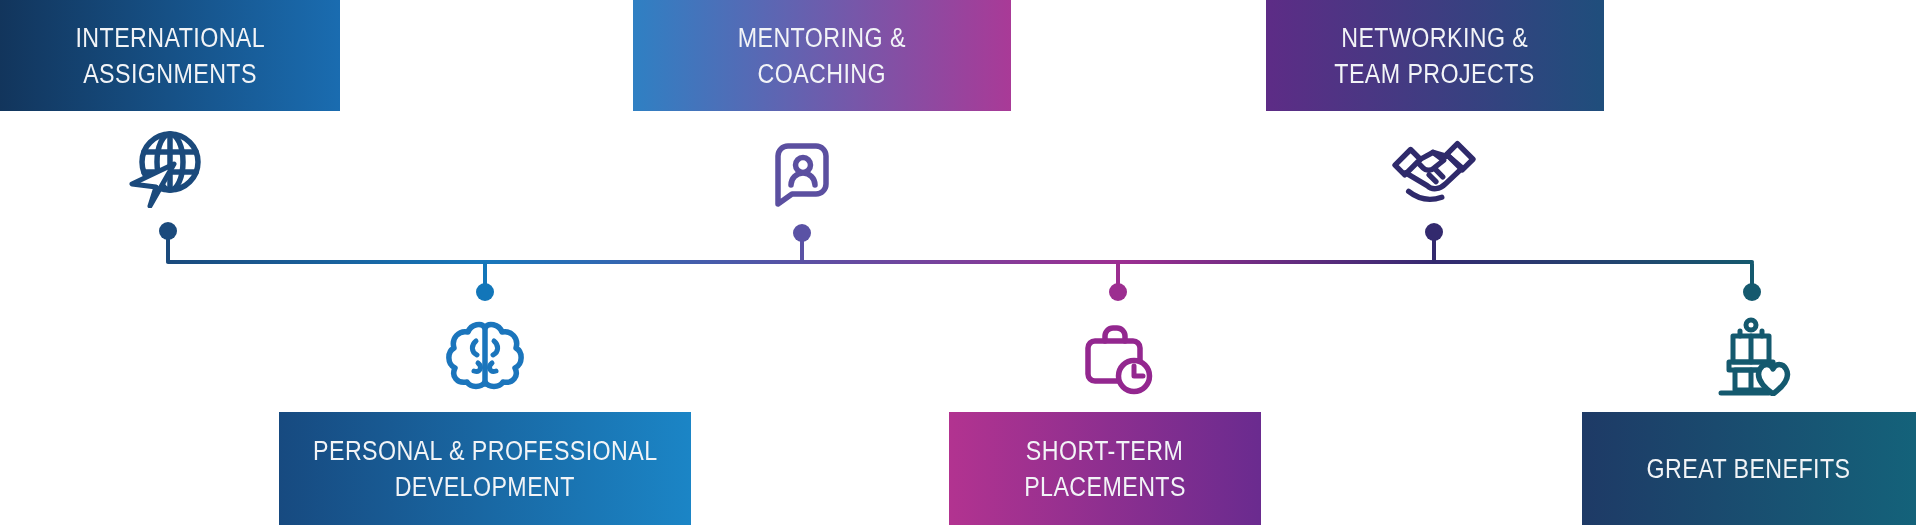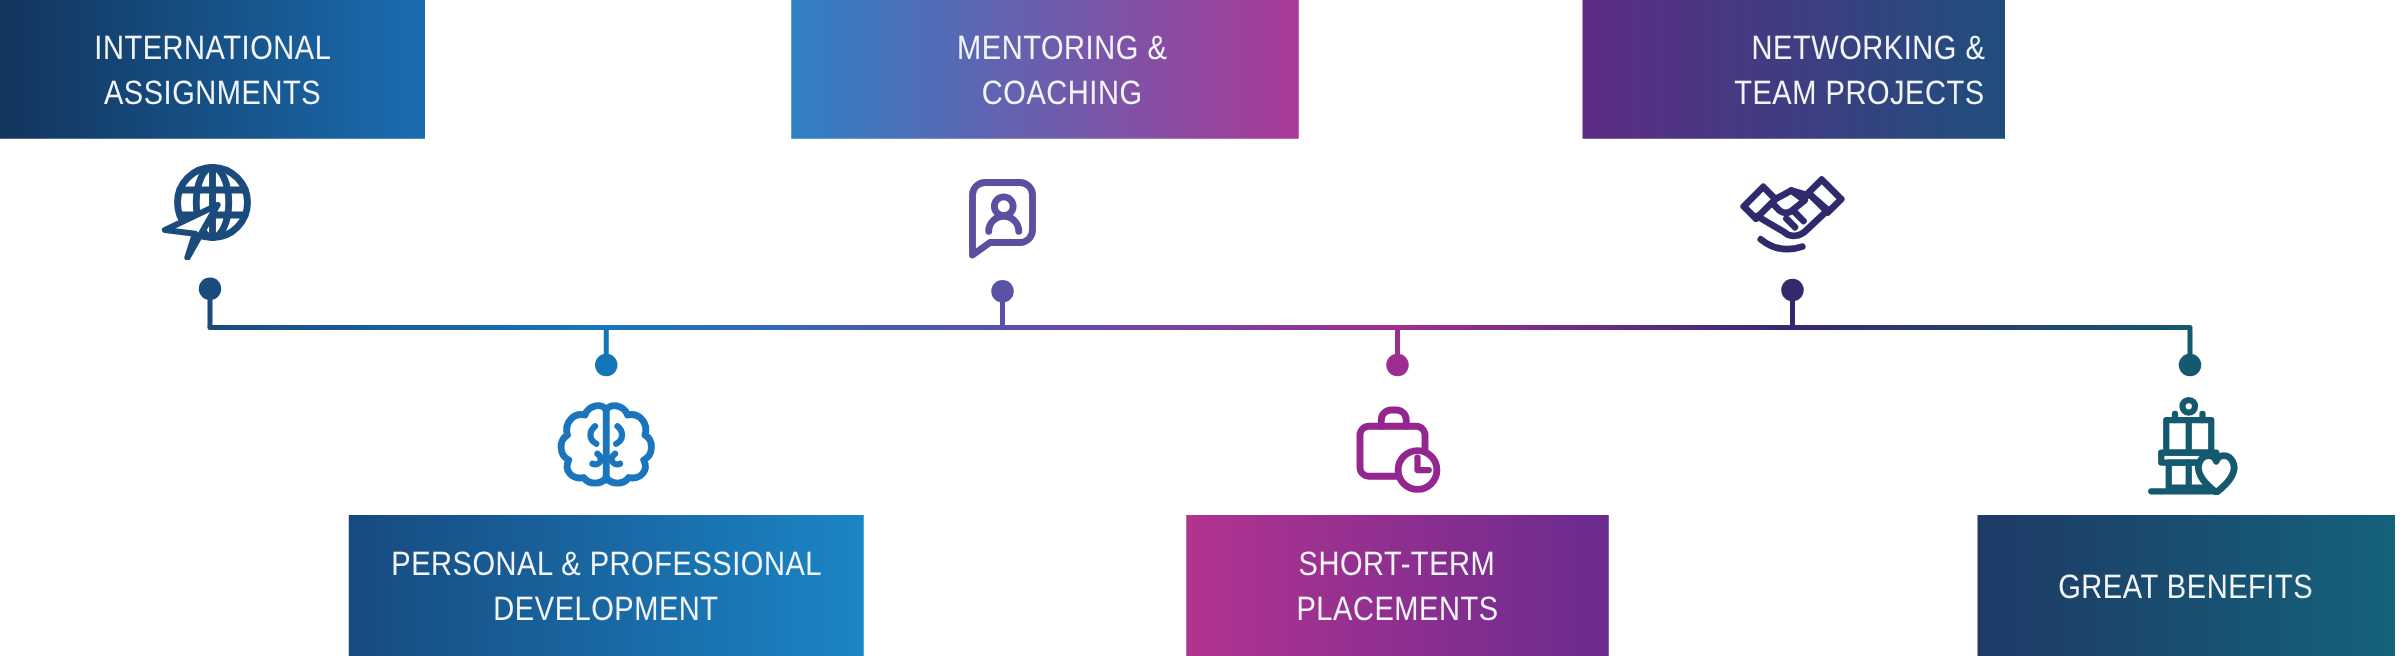--- a/index.html
+++ b/index.html
@@ -30,31 +30,31 @@
   .i0 .box{left:0;top:0;width:340px;height:111px;background:linear-gradient(90deg,#12355c,#1a6cb0);}
   .i0 .icon{left:128px;top:128px;width:80px;height:80px;}
   .i0 .stem{left:166px;top:233px;height:30px;background:#1b4a7c;}
   .i0 .dot{left:159px;top:222px;background:#1b4a7c;}
   
   .i1 .box{left:279px;top:412px;width:412px;height:114px;background:linear-gradient(90deg,#174a80,#1b85c6);}
   .i1 .icon{left:445px;top:314px;width:80px;height:80px;}
   .i1 .stem{left:483px;top:262px;height:31px;background:#1276b9;}
   .i1 .dot{left:476px;top:283px;background:#1276b9;}
   
-  .i2 .box{left:633px;top:0;width:378px;height:111px;background:linear-gradient(90deg,#2f80c3,#a93a97);padding-left:28px;}
+  .i2 .box{left:633px;top:0;width:378px;height:111px;background:linear-gradient(90deg,#2f80c3,#a93a97);}
   .i2 .icon{left:762px;top:132px;width:80px;height:80px;}
   .i2 .stem{left:800px;top:235px;height:28px;background:#5a52a5;}
   .i2 .dot{left:793px;top:224px;background:#5a52a5;}
   
-  .i3 .box{left:949px;top:412px;width:338px;height:113px;background:linear-gradient(90deg,#b23390,#6a2b8f);}
+  .i3 .box{left:949px;top:412px;width:312px;height:113px;background:linear-gradient(90deg,#b23390,#6a2b8f);}
   .i3 .icon{left:1079px;top:319px;width:80px;height:80px;}
   .i3 .stem{left:1116px;top:262px;height:31px;background:#9c2e90;}
   .i3 .dot{left:1109px;top:283px;background:#9c2e90;}
   
-  .i4 .box{left:1266px;top:0;width:338px;height:111px;background:linear-gradient(90deg,#5d2c86,#1f4e7c);align-items:flex-end;}
+  .i4 .box{left:1266px;top:0;width:338px;height:111px;background:linear-gradient(90deg,#5d2c86,#1f4e7c);}
   .i4 .icon{left:1387px;top:130px;width:94px;height:78px;}
   .i4 .stem{left:1432px;top:234px;height:29px;background:#332a6e;}
   .i4 .dot{left:1425px;top:223px;background:#332a6e;}
   
   .i5 .box{left:1582px;top:412px;width:334px;height:113px;background:linear-gradient(90deg,#1e3a66,#14627a);}
   .i5 .icon{left:1711px;top:316px;width:80px;height:80px;}
   .i5 .stem{left:1750px;top:262px;height:31px;background:#15596e;}
   .i5 .dot{left:1743px;top:283px;background:#15596e;}
 </style>
 </head>

